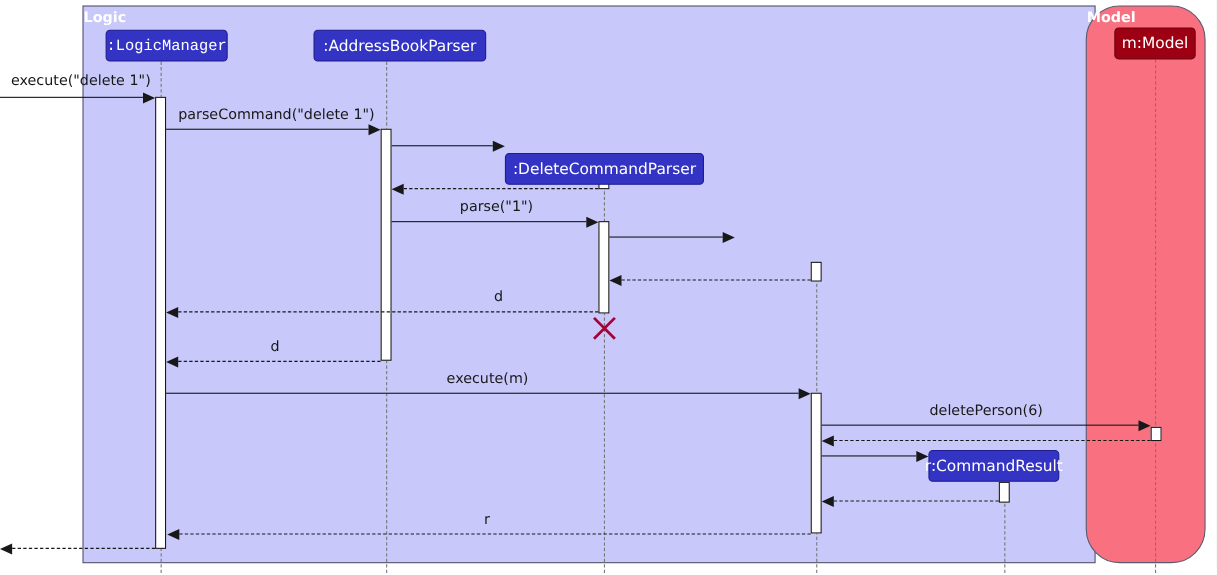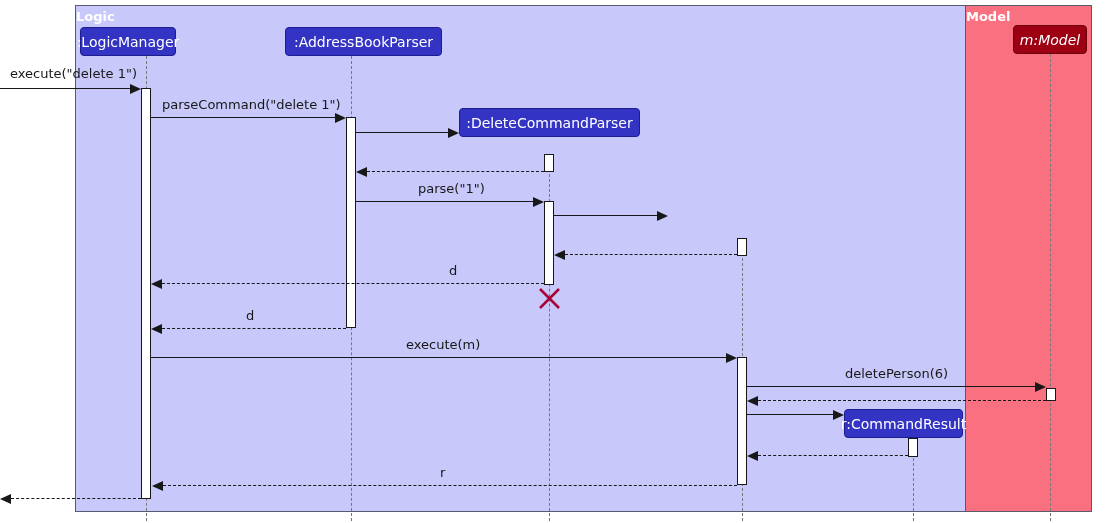--- a/index.html
+++ b/index.html
@@ -1,20 +1,20 @@
 <!DOCTYPE html>
 <html><head>
 <meta charset="utf-8">
 <style>
   html,body{margin:0;padding:0;background:#fff;}
   #stage{position:relative;width:1106px;height:523px;background:#ffffff;overflow:hidden;
          font-family:"DejaVu Sans","Liberation Sans",sans-serif;color:#181818;}
   .frame{position:absolute;border:1px solid #5a5a6e;box-sizing:border-box;}
   .frame-logic{left:75px;top:5px;width:921px;height:507px;background:#C8C8FA;}
-  .frame-model{left:965px;top:5px;width:127px;height:507px;background:#F97181;}
+  .frame-model{left:987px;top:5px;width:109px;height:507px;background:#F97181;border-radius:31px;}
   .frame-title{position:absolute;top:3px;left:0;width:100%;text-align:left;
                color:#ffffff;font-weight:bold;font-size:13px;}
   .lifeline{position:absolute;width:0;border-left:1px dashed #787878;}
   .participant{position:absolute;background:#3333C4;color:#fff;border:1px solid #1d1d8f;
                border-radius:4px;box-sizing:border-box;display:flex;align-items:center;
                justify-content:center;font-size:14px;white-space:nowrap;}
   .participant.model{background:#9D0012;border-color:#6e000c;}
   .activation{position:absolute;background:#ffffff;border:1px solid #181818;
               box-sizing:border-box;width:10px;}
   .line-solid{position:absolute;height:0;border-top:1px solid #181818;}
@@ -108,19 +108,19 @@
   <div class="ah-l" style="left:747px;top:451px;"></div>
   <div class="line-dashed" style="left:758px;top:455px;width:150px;"></div>
 
   <div class="msg-label" style="left:440px;top:465px;">r</div>
   <div class="ah-l" style="left:152px;top:481px;"></div>
   <div class="line-dashed" style="left:163px;top:485px;width:574px;"></div>
 
   <div class="ah-l" style="left:0;top:494px;"></div>
   <div class="line-dashed" style="left:11px;top:498px;width:130px;"></div>
 
-  <div class="participant" style="left:80px;top:27px;width:96px;height:29px;">:LogicManager</div>
+  <div class="participant" style="left:96px;top:27px;width:111px;height:29px;font-family:Liberation Mono, monospace;">:LogicManager</div>
   <div class="participant" style="left:285px;top:27px;width:157px;height:29px;">:AddressBookParser</div>
-  <div class="participant" style="left:459px;top:108px;width:181px;height:29px;">:DeleteCommandParser</div>
+  <div class="participant" style="left:459px;top:139px;width:181px;height:29px;">:DeleteCommandParser</div>
   <div class="participant" style="left:844px;top:409px;width:119px;height:29px;">r:CommandResult</div>
-  <div class="participant model" style="left:1013px;top:25px;width:74px;height:29px;font-style:italic;">m:Model</div>
+  <div class="participant model" style="left:1013px;top:25px;width:74px;height:29px;">m:Model</div>
 
 </div>
 
 </body></html>

